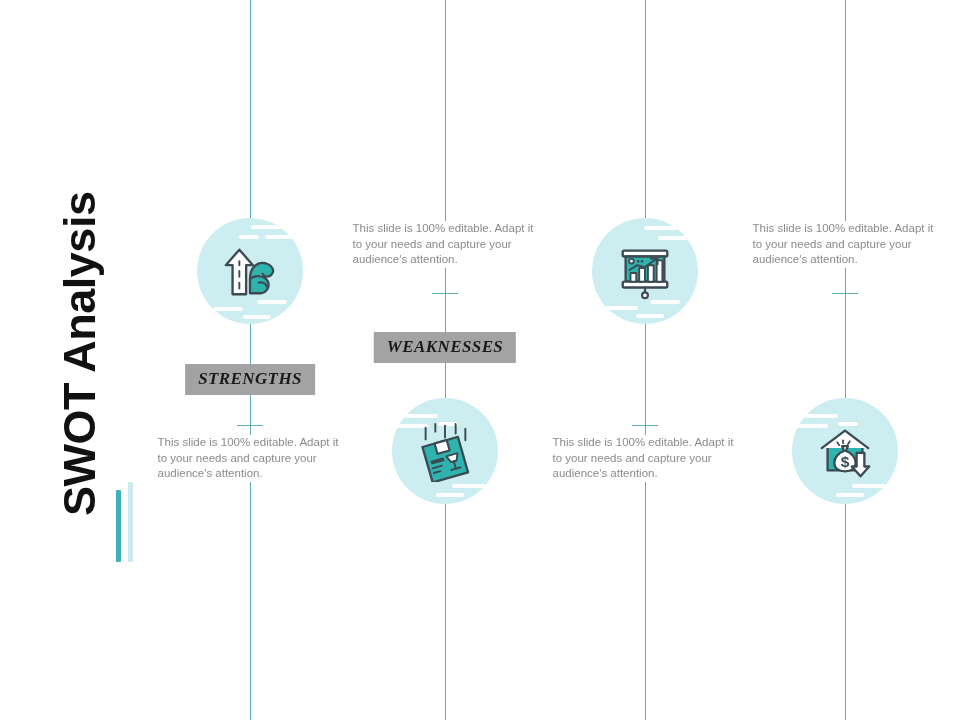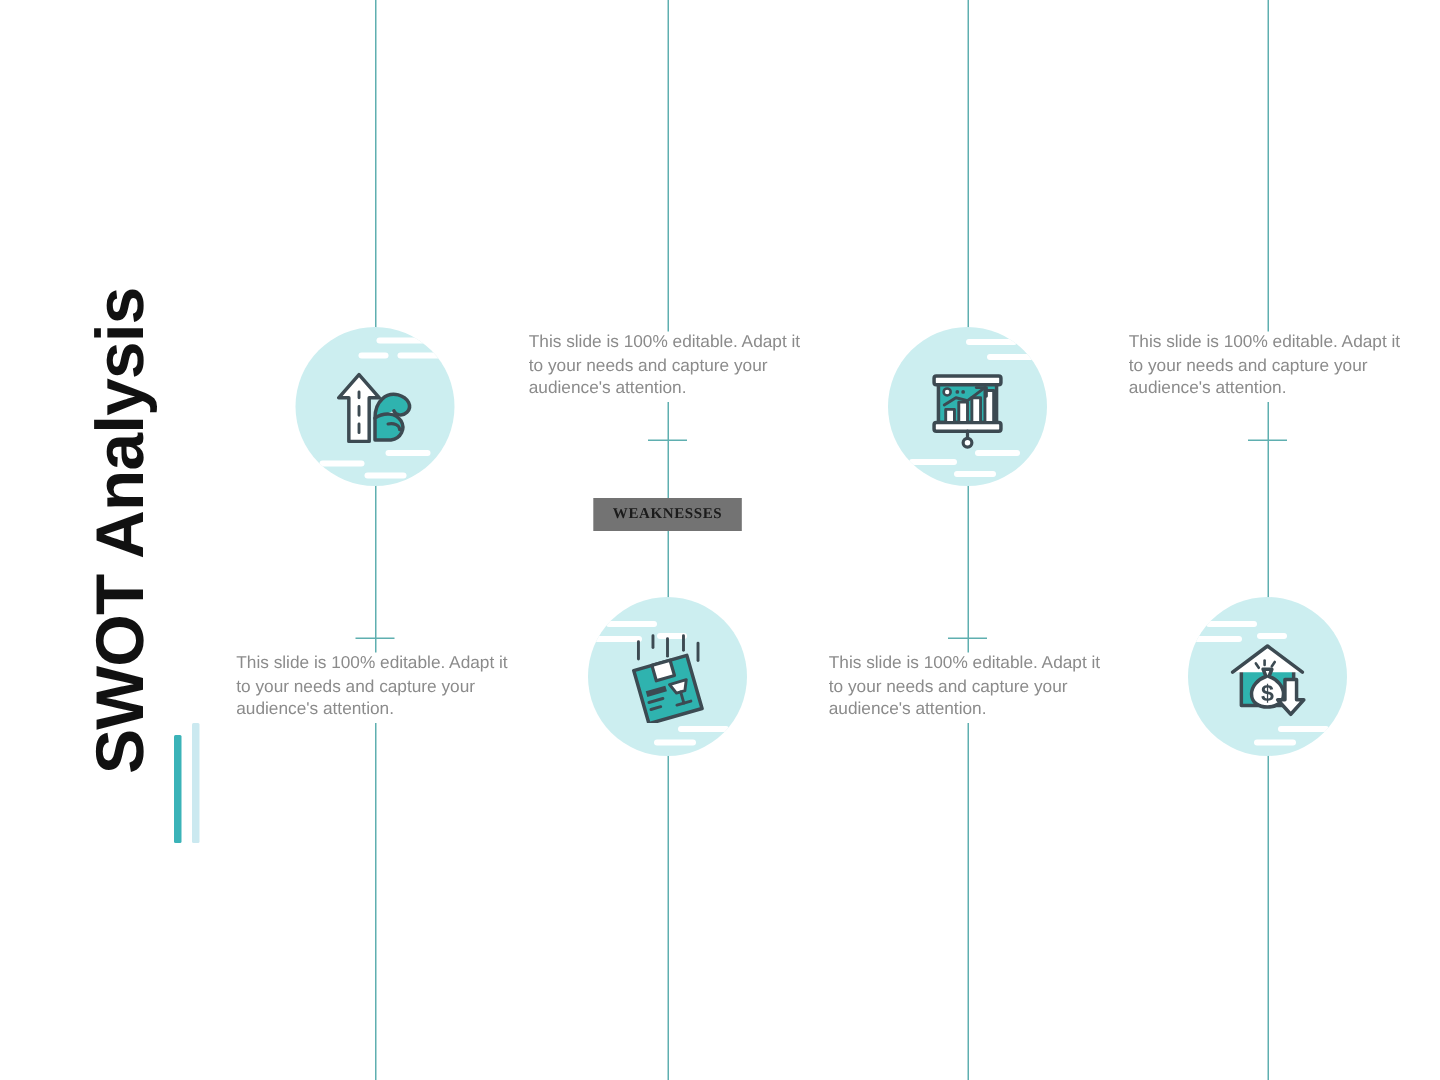--- a/index.html
+++ b/index.html
@@ -109,29 +109,30 @@
     width: 62px;
     height: 62px;
     z-index: 2;
   }
 
   
   .label-chip {
     position: absolute;
     left: 50%;
     transform: translateX(-50%);
-    background: #737373;
+    background: #a3a3a3;
     padding: 5px 13px 6px 13px;
     font-family: "Liberation Serif", serif;
     font-weight: bold;
-    font-size: 10px;
+    font-size: 17px;
     letter-spacing: 0.4px;
     color: #1b1b1b;
     white-space: nowrap;
     z-index: 3;
+    font-style: italic;
   }
 
   
   .body-copy {
     position: absolute;
     left: 50%;
     transform: translateX(-50%);
     width: 185px;
     font-family: "Liberation Sans", sans-serif;
     font-size: 11.5px;
@@ -171,20 +172,21 @@
         <path d="M21 50 L21 44 M21 38 L21 32 M21 26 L21 22" stroke-dasharray="0" stroke-width="2"></path>
       </g>
       <g>
         <path d="M32 40 C32 28, 40 22, 48 24 C55 26, 58 32, 54 36 C51 39, 46 38, 45 35" fill="#2FB3AF" stroke="#3C4A52" stroke-width="2.4" stroke-linecap="round" stroke-linejoin="round"></path>
         <path d="M32 40 C38 36, 46 36, 50 42 C53 47, 50 54, 43 55 L32 55 Z" fill="#2FB3AF" stroke="#3C4A52" stroke-width="2.4" stroke-linecap="round" stroke-linejoin="round"></path>
         <path d="M41 44 C45 43, 49 45, 49 48" fill="none" stroke="#3C4A52" stroke-width="2.2" stroke-linecap="round"></path>
       </g>
     </svg>
   </div>
 
+  <div class="label-chip" style="top:364px">STRENGTHS</div>
   <div class="body-copy" style="top:435px">This slide is 100% editable. Adapt it to your needs and capture your audience's attention.</div>
 </div>
 
 <div class="column" style="left:345px">
   <div class="axis"></div>
   <div class="axis-cap" style="top:293px"></div>
 
   <div class="body-copy" style="top:221px">This slide is 100% editable. Adapt it to your needs and capture your audience's attention.</div>
   <div class="label-chip" style="top:332px">WEAKNESSES</div>
 

